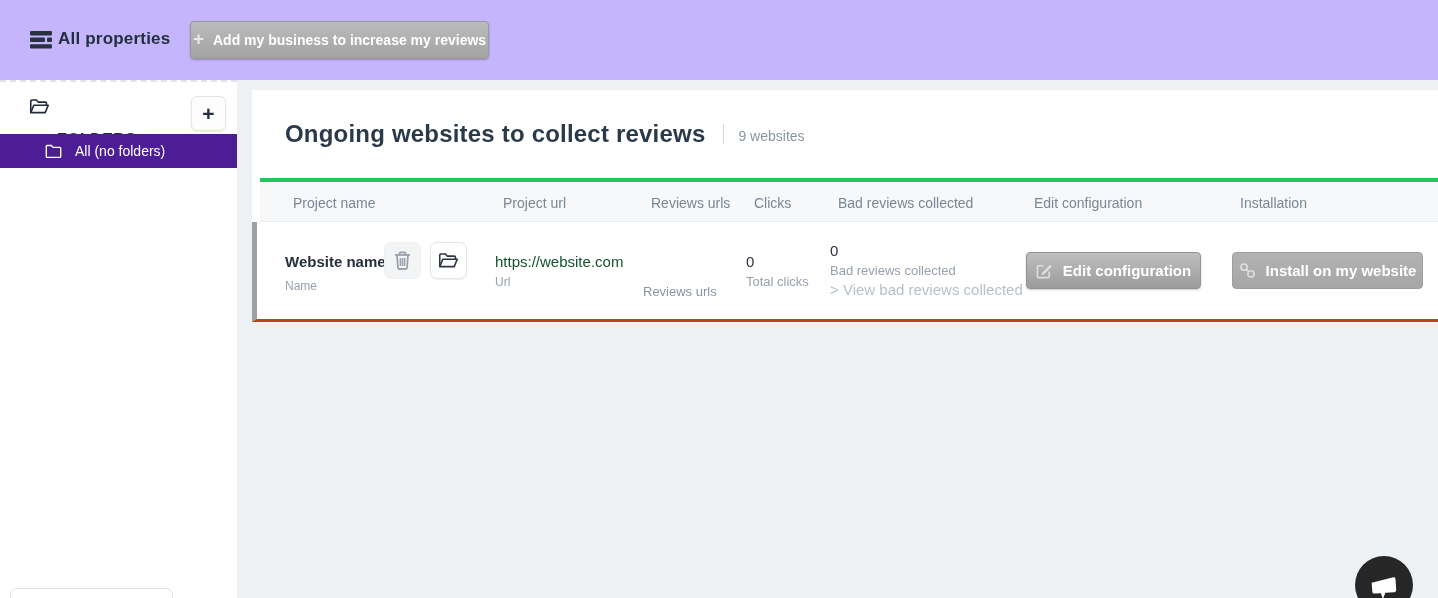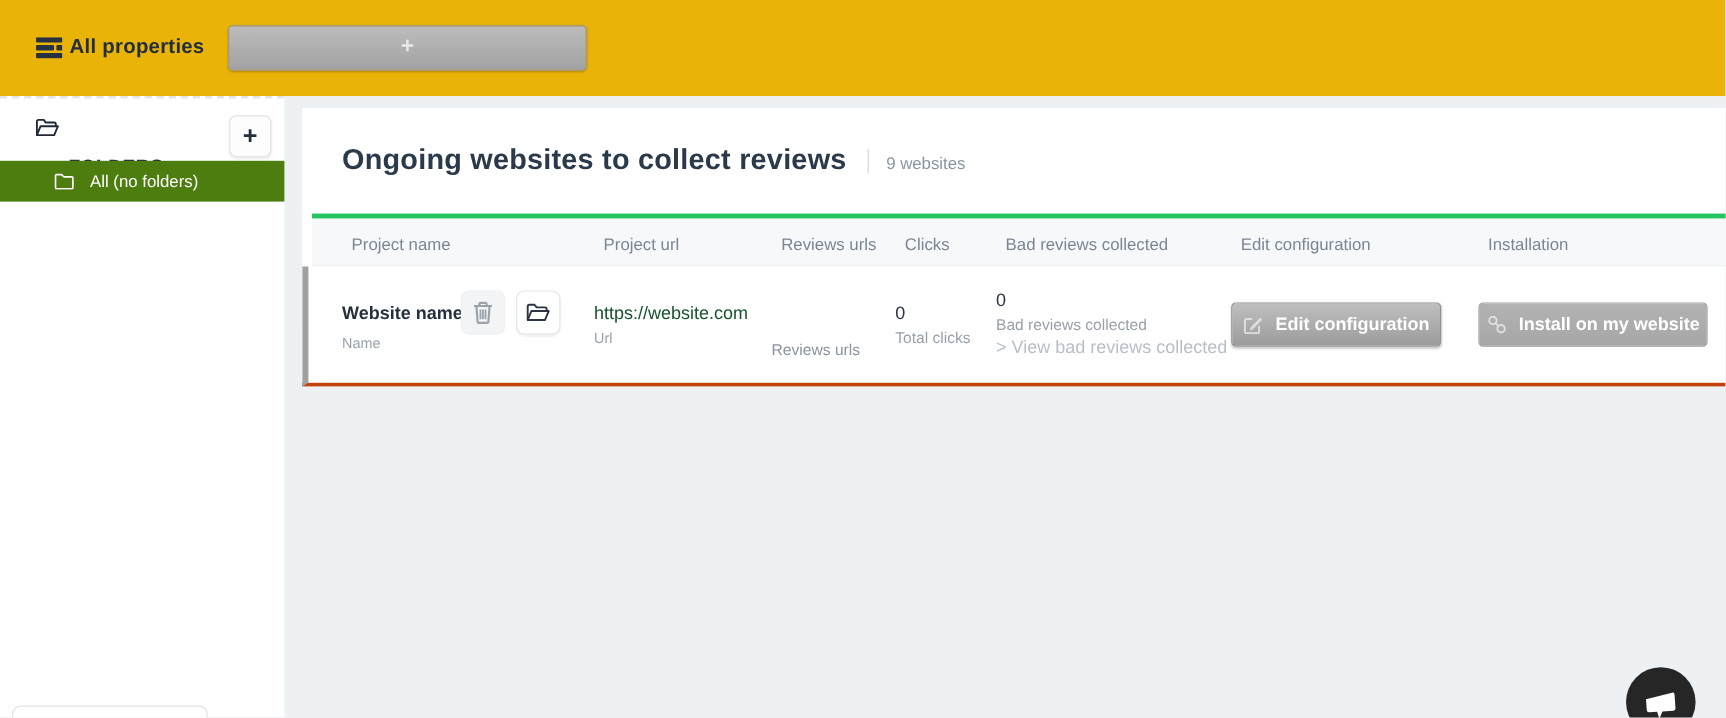--- a/index.html
+++ b/index.html
@@ -6,21 +6,21 @@
   html,body { width:1438px; height:598px; overflow:hidden; }
   body {
     font-family:"Liberation Sans","DejaVu Sans",sans-serif;
     background:#edf1f4;
     color:#27313f;
     position:relative;
   }
   
   .topbar {
     position:absolute; left:0; top:0; width:1438px; height:80px;
-    background:#eab308;
+    background:#c4b5fd;
   }
   .props-icon { position:absolute; left:30px; top:31px; width:22px; height:18px; }
   .topbar-title {
     position:absolute; left:58px; top:29px;
     font-size:17px; font-weight:bold; color:#232f3e; letter-spacing:.2px;
   }
   .add-biz-btn {
     position:absolute; left:190px; top:21px; width:299px; height:38px;
     background:linear-gradient(#bcbcbc,#a2a2a2);
     border:1px solid #989898; border-radius:4px;
@@ -43,21 +43,21 @@
   }
   .add-folder-btn {
     position:absolute; left:191px; top:6px; width:35px; height:35px;
     background:#fdfdfd; border:1px solid #e2e5e9; border-radius:6px;
     box-shadow:0 1px 2px rgba(0,0,0,.08);
     font-size:21px; font-weight:bold; color:#232f3e;
     display:flex; align-items:center; justify-content:center; cursor:pointer;
   }
   .folder-item {
     position:absolute; left:0; top:52px; width:237px; height:34px;
-    background:#4d7c0f; color:#ffffff;
+    background:#4c1d95; color:#ffffff;
     display:flex; align-items:center; cursor:pointer;
   }
   .folder-item .f-icon { margin-left:45px; display:flex; }
   .folder-item .f-label { margin-left:13px; font-size:14px; }
   .sidebar-partial-box {
     position:absolute; left:10px; top:506px; width:163px; height:30px;
     background:#ffffff; border:1px solid #dfe3e7; border-radius:7px;
   }
   
   .card {
@@ -129,20 +129,21 @@
 <div class="topbar">
   <svg class="props-icon" viewBox="0 0 22 18">
     <rect x="0" y="0" width="22" height="4.4" rx="1" fill="#27313f"></rect>
     <rect x="0" y="6.6" width="15" height="4.4" rx="1" fill="#27313f"></rect>
     <rect x="17" y="6.6" width="5" height="4.4" rx="1" fill="#27313f"></rect>
     <rect x="0" y="13.2" width="22" height="4.4" rx="1" fill="#27313f"></rect>
   </svg>
   <div class="topbar-title">All properties</div>
   <div class="add-biz-btn">
     <span class="plus">+</span>
+    <span>Add my business to increase my reviews</span>
   </div>
 </div>
 
 <div class="sidebar">
   <div class="folders-head">
     <svg class="folders-icon" width="21" height="17" viewBox="0 0 24 19">
       <path d="M2 16.5 V3.5 q0-1.5 1.5-1.5 h5 l2 2.5 h8 q1.5 0 1.5 1.5 v2" fill="none" stroke="#1f2937" stroke-width="1.8" stroke-linejoin="round"></path>
       <path d="M2 16.5 l3.5-8.5 h16.5 l-3.5 8.5 z" fill="#ffffff" stroke="#1f2937" stroke-width="1.8" stroke-linejoin="round"></path>
     </svg>
     <div class="folders-label">FOLDERS</div>

